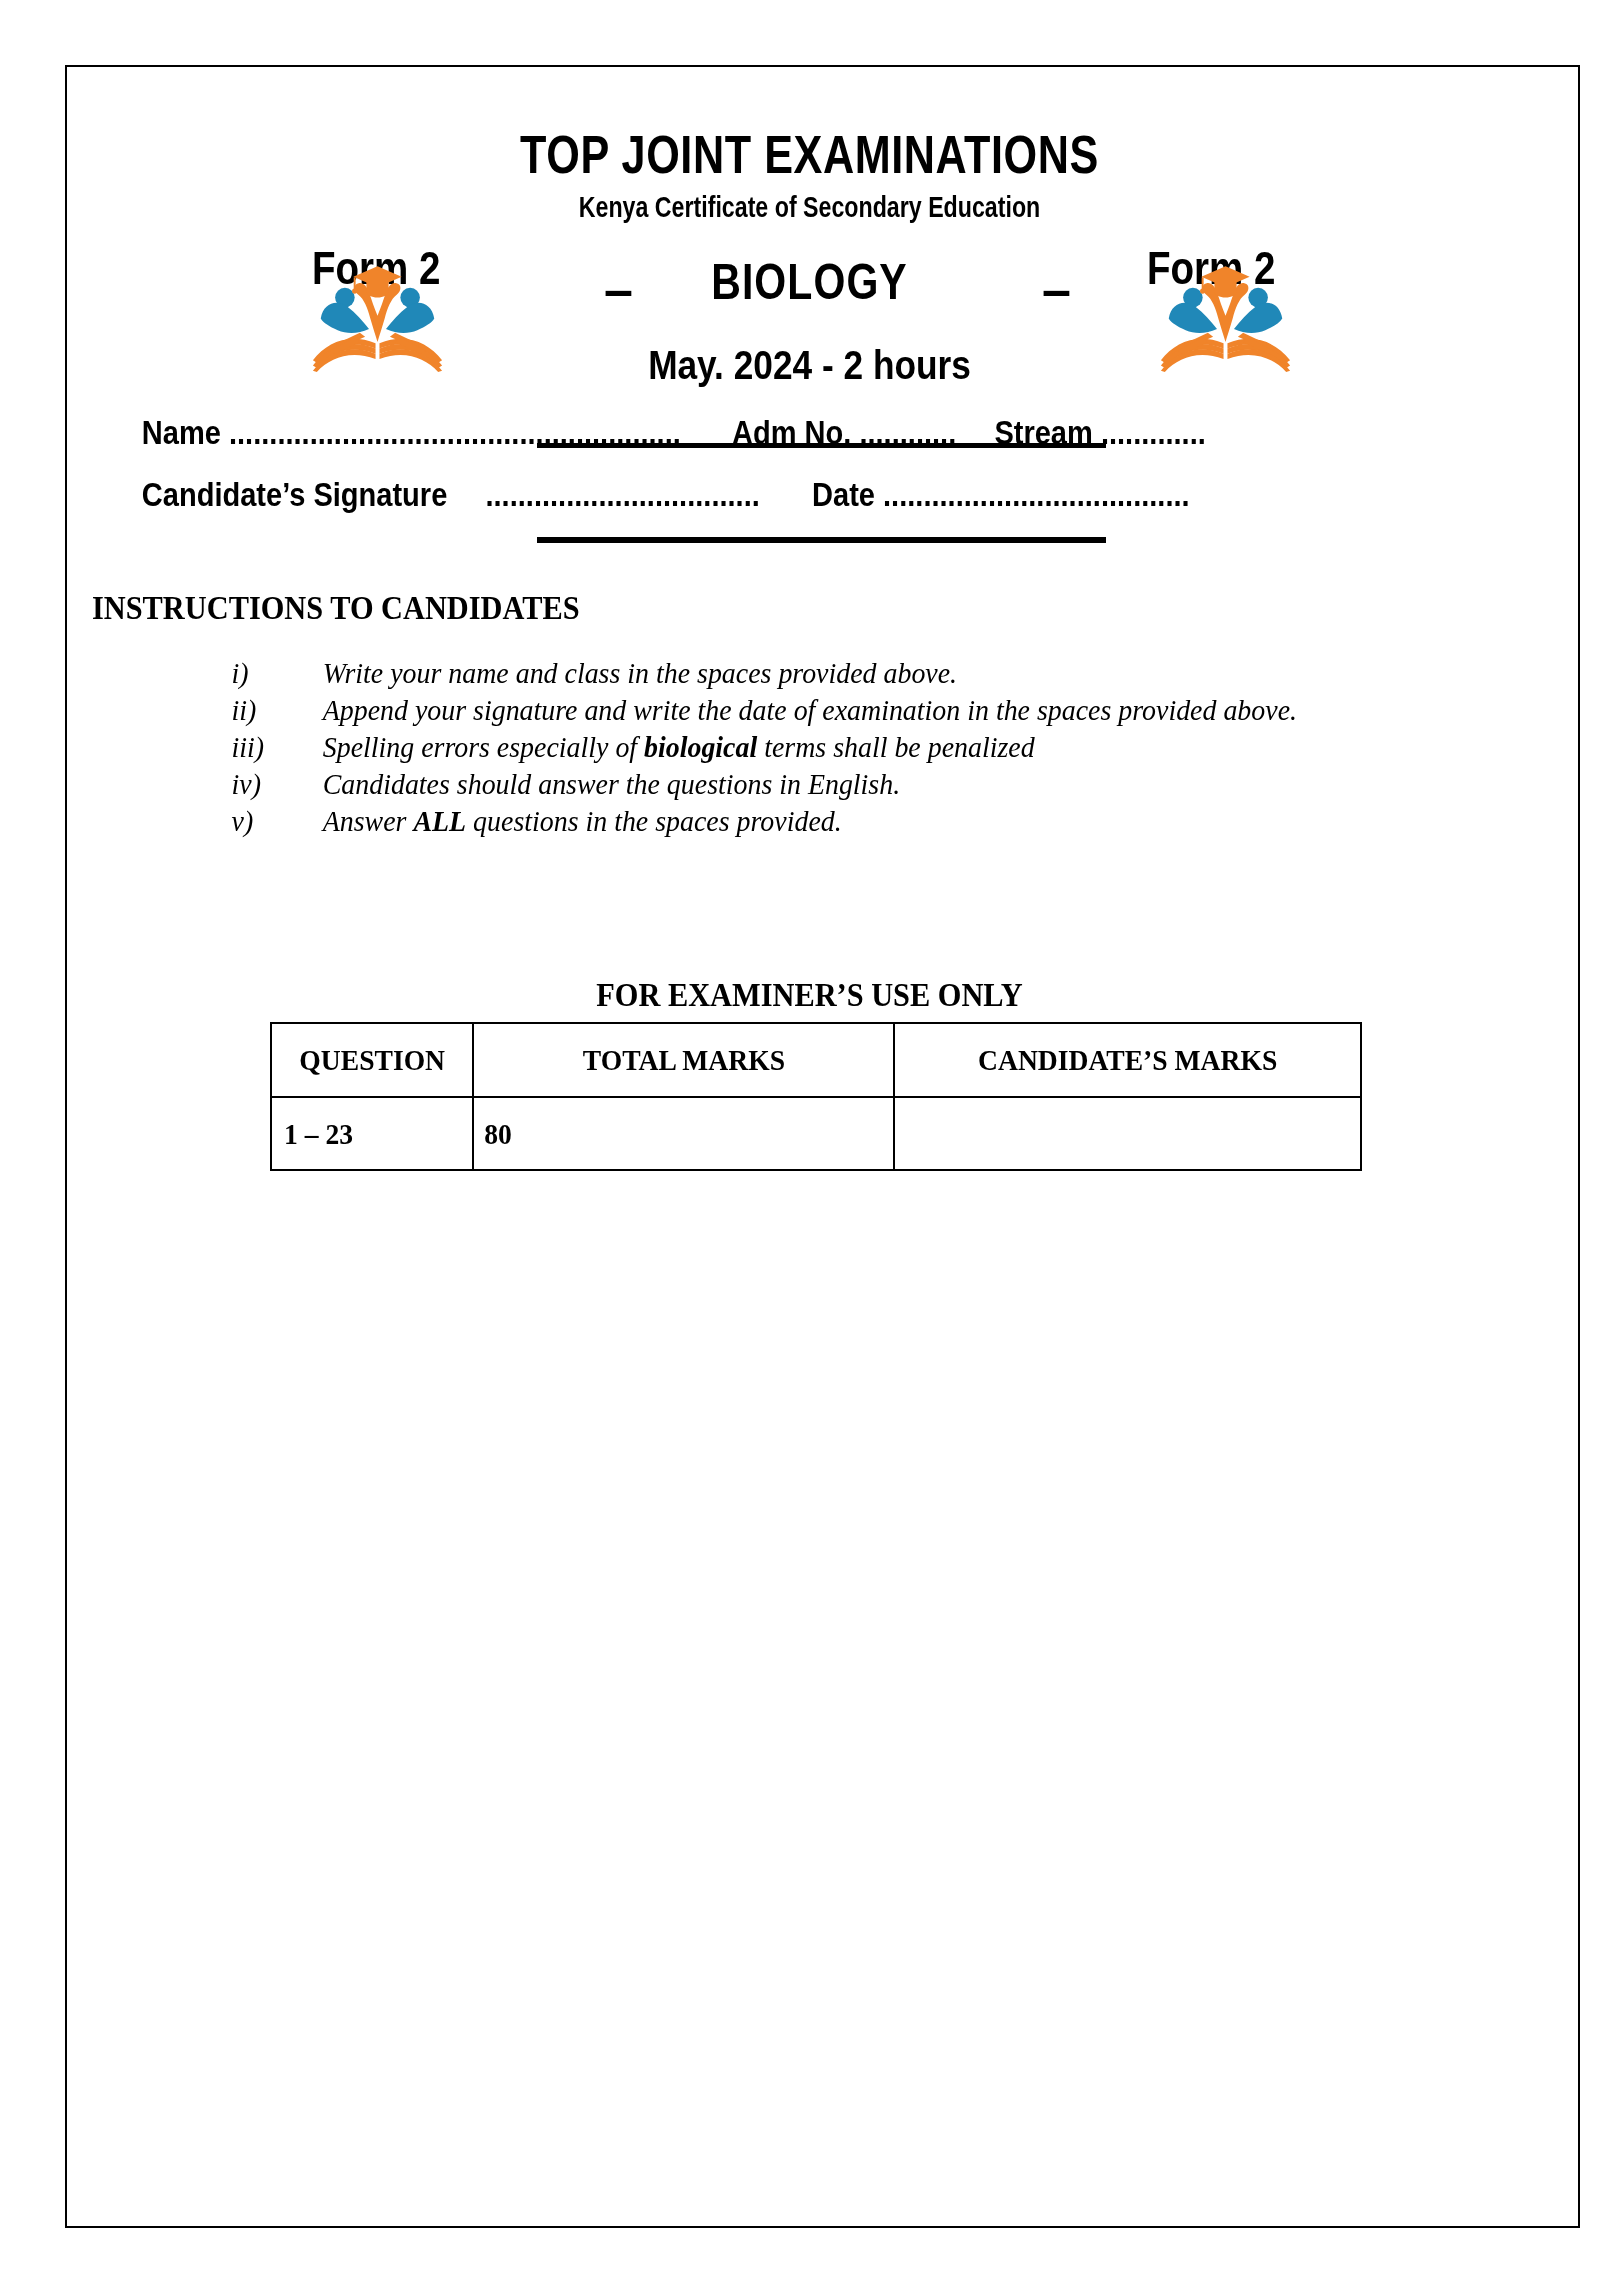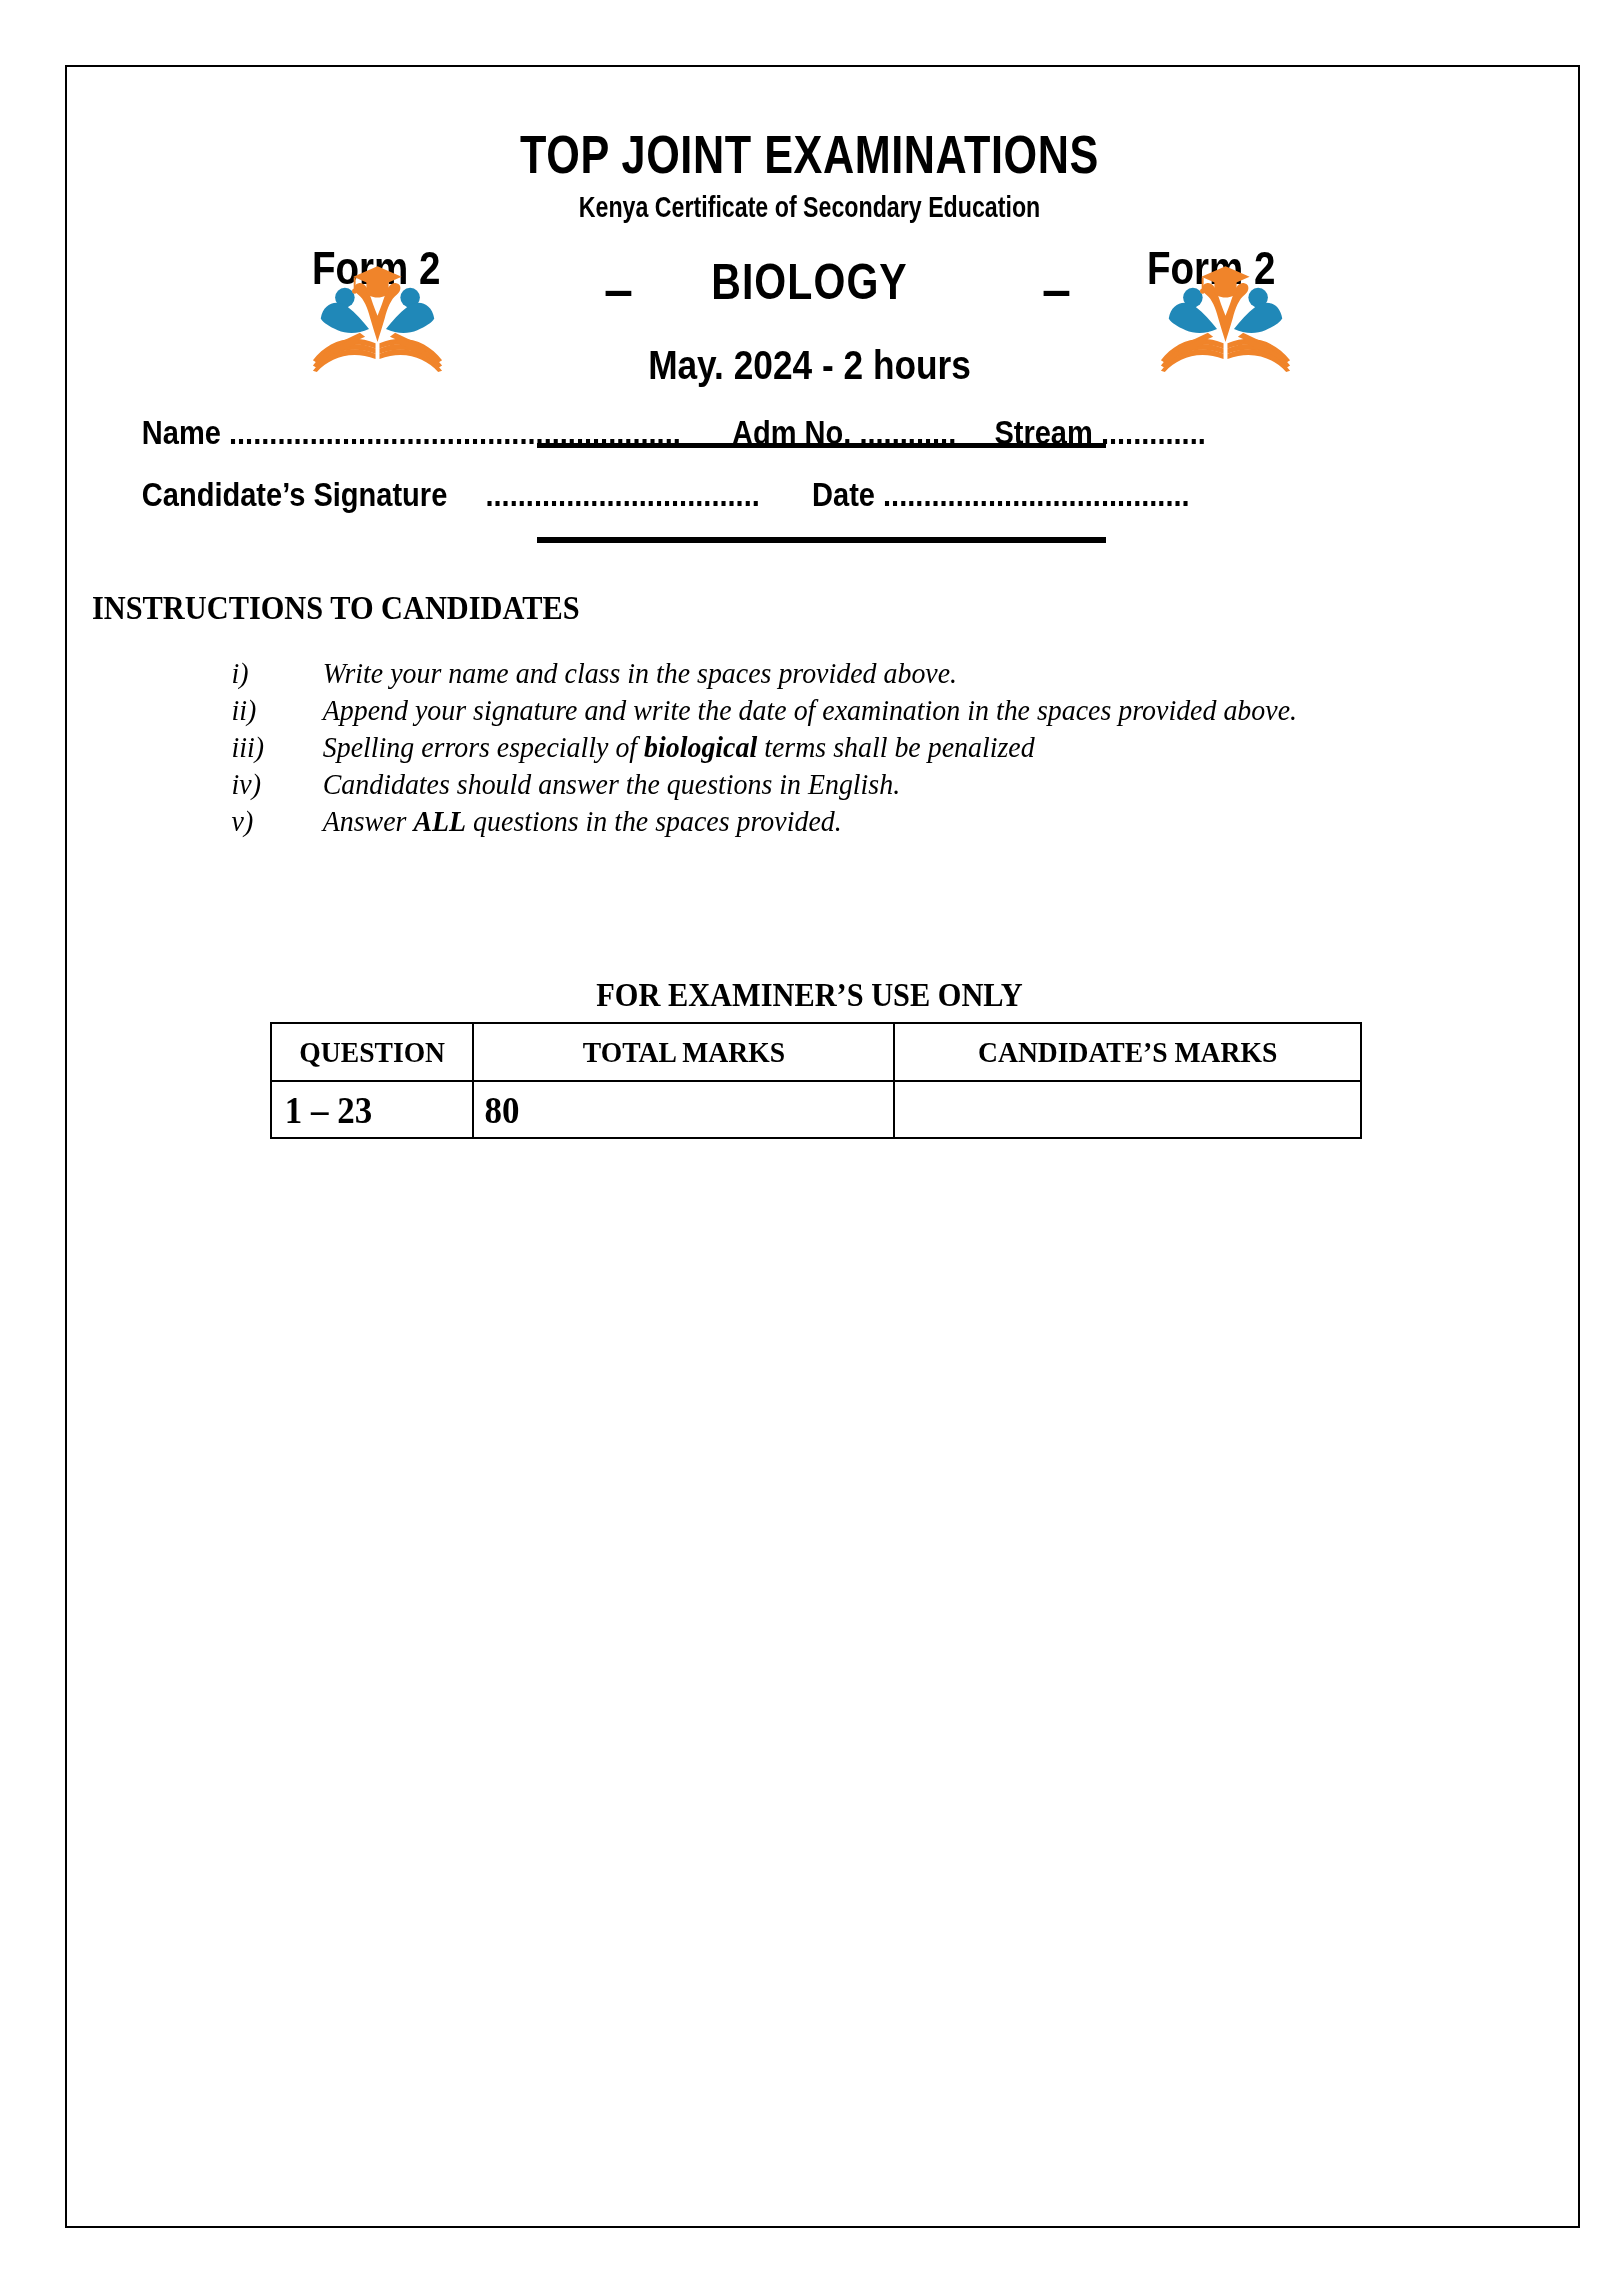--- a/index.html
+++ b/index.html
@@ -218,39 +218,39 @@
   .marks-table {
     position: absolute;
     left: 203px;
     top: 955px;
     width: 1090px;
     border-collapse: collapse;
     table-layout: fixed;
   }
   .marks-table td, .marks-table th {
     border: 2px solid #000000;
-    padding: 0;
+    padding: 8px;
     height: 52px;
     vertical-align: middle;
     margin-left: 12px;
   }
   .marks-table th {
     font-size: 30px;
     font-weight: bold;
     text-align: center;
     height: 56px;
   }
   .marks-table th span,
   .marks-table td span {
     display: inline-block;
     transform: scaleX(0.92);
     white-space: nowrap;
   }
   .marks-table td {
-    font-size: 38px;
+    font-size: 30px;
     font-weight: bold;
     text-align: left;
     padding-left: 9.2px;
     height: 55px;
   }
   .col-q { width: 202px; }
   .col-t { width: 421px; }
   .col-c { width: 467px; }
 </style>
 </head>

